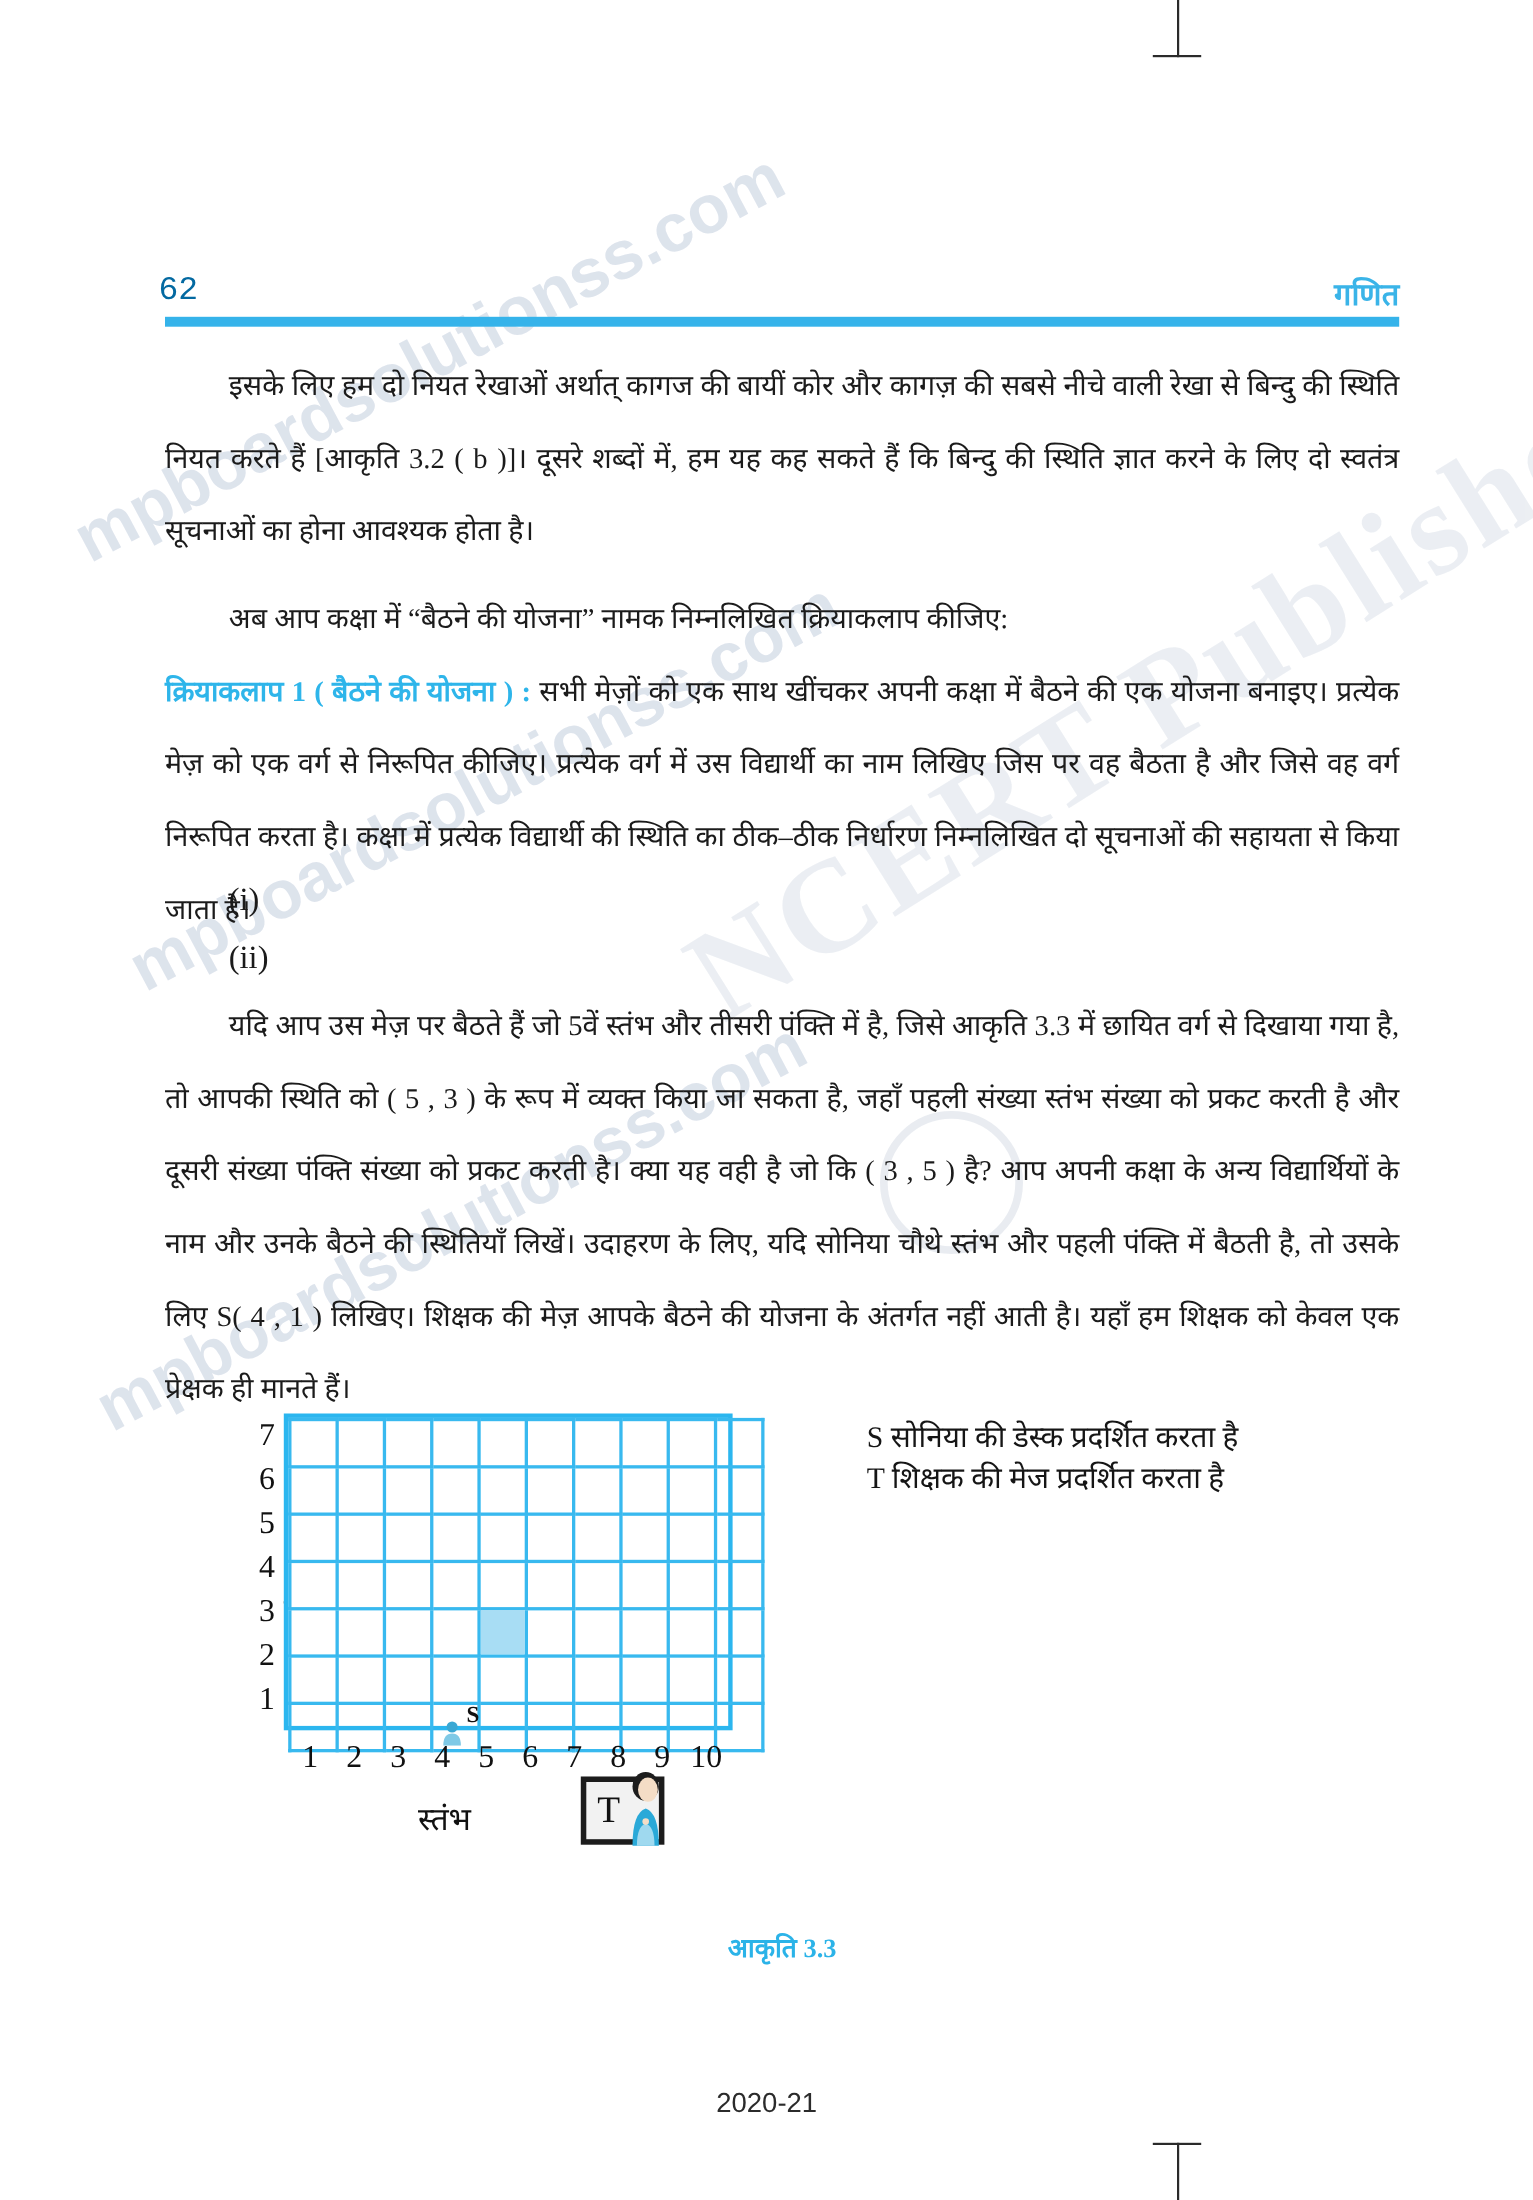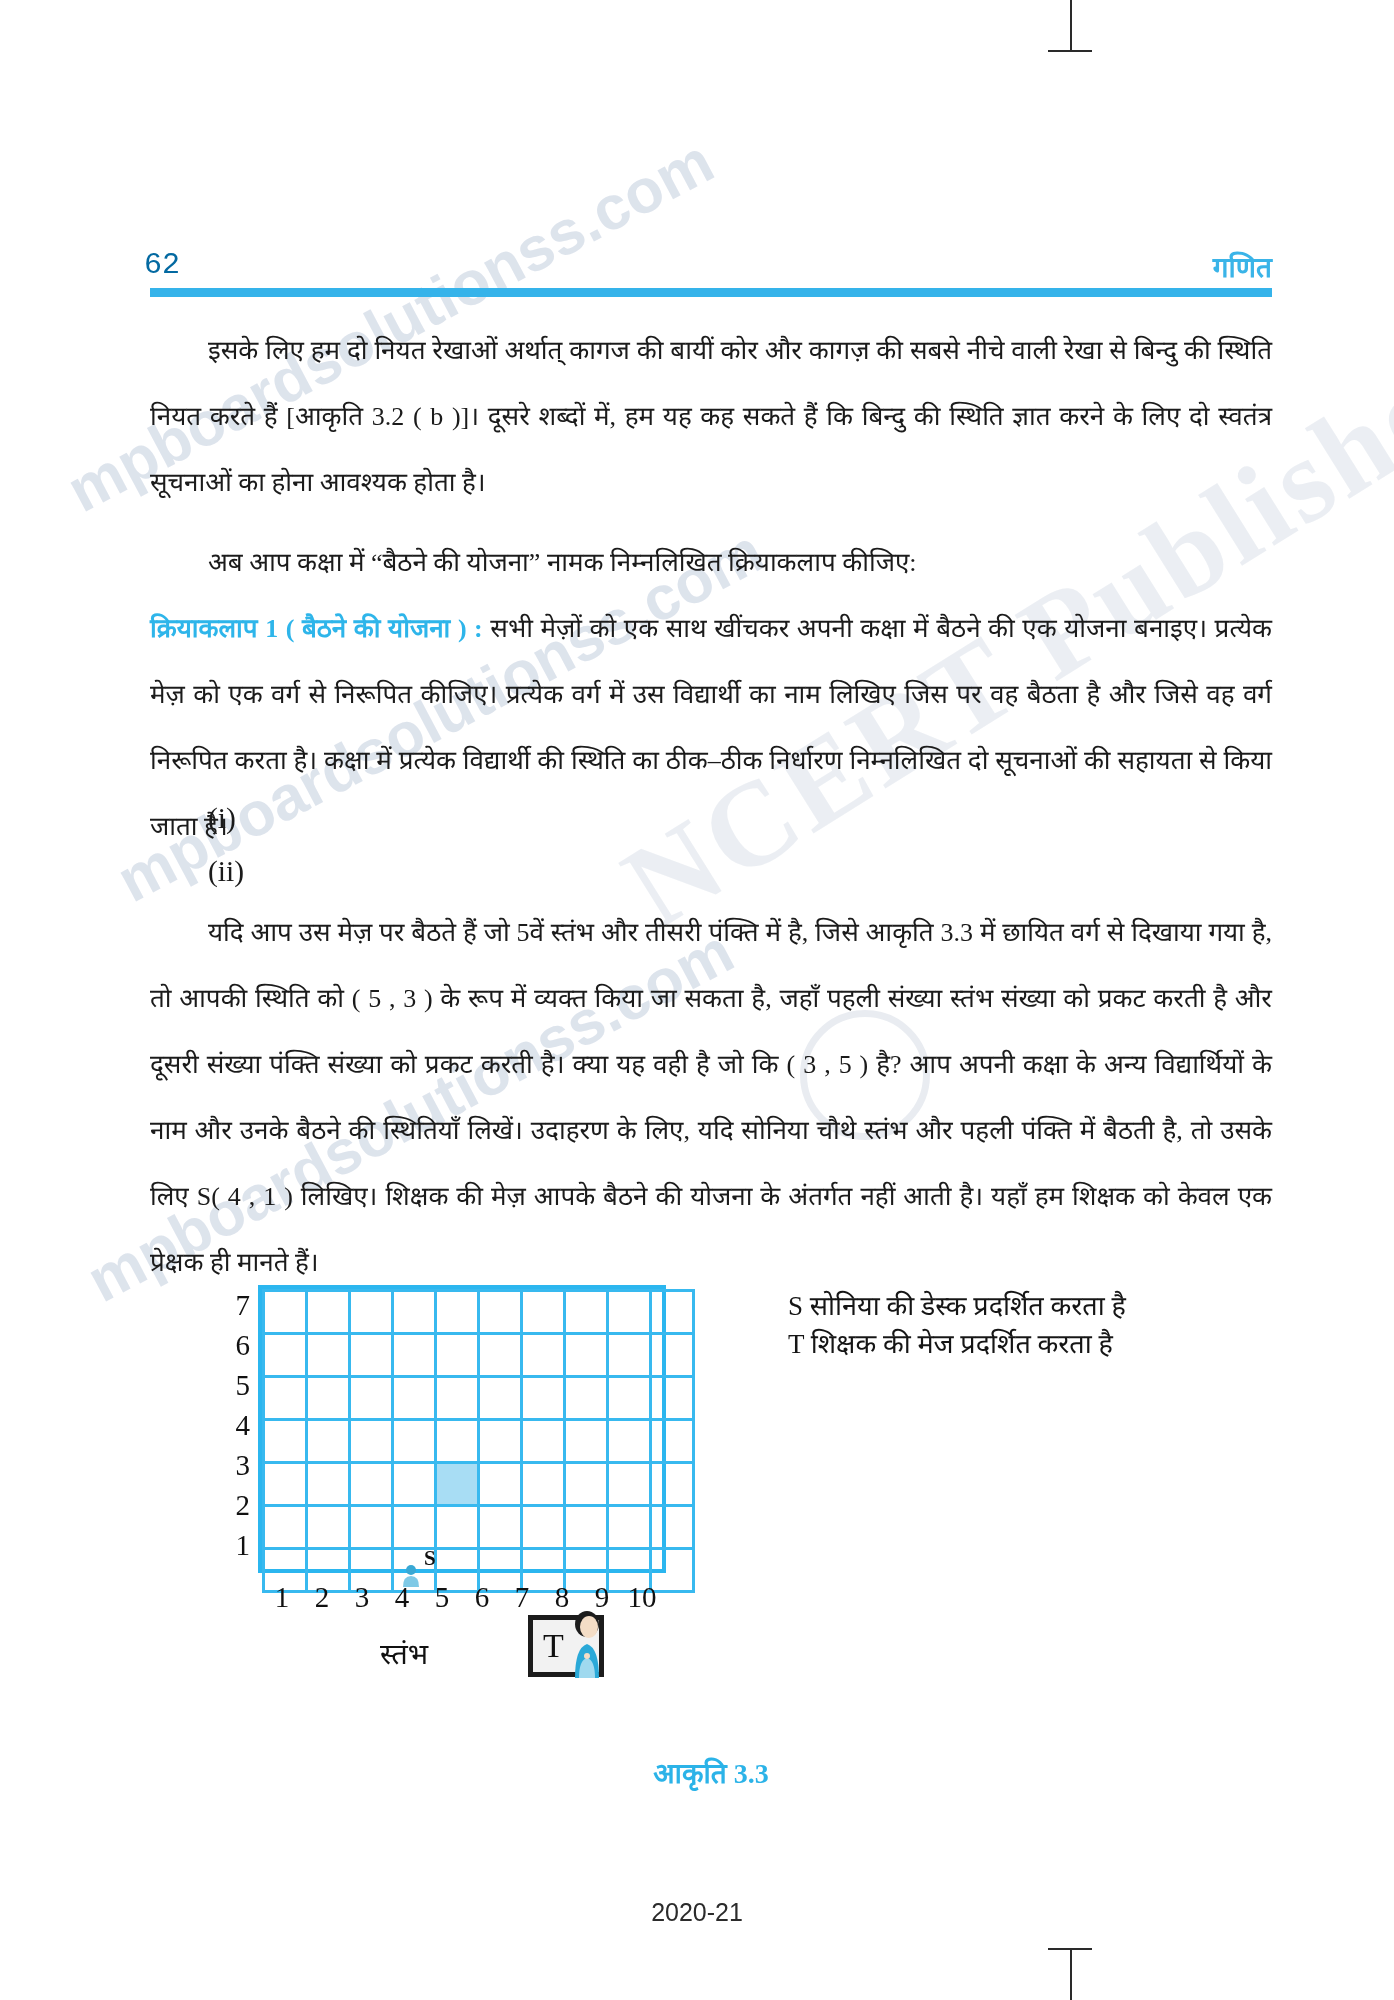--- a/index.html
+++ b/index.html
@@ -269,21 +269,21 @@
   }
   .legend-line { display: block; }
 
   
   .fig-caption {
     position: absolute;
     left: 0;
     top: 468px;
     width: 1122px;
     text-align: center;
-    font-size: 28px;
+    font-size: 24px;
     color: #2bb3e8;
     font-weight: 700;
   }
 
   
   .footer-year {
     position: absolute;
     left: 0;
     top: 1898px;
     width: 1394px;

